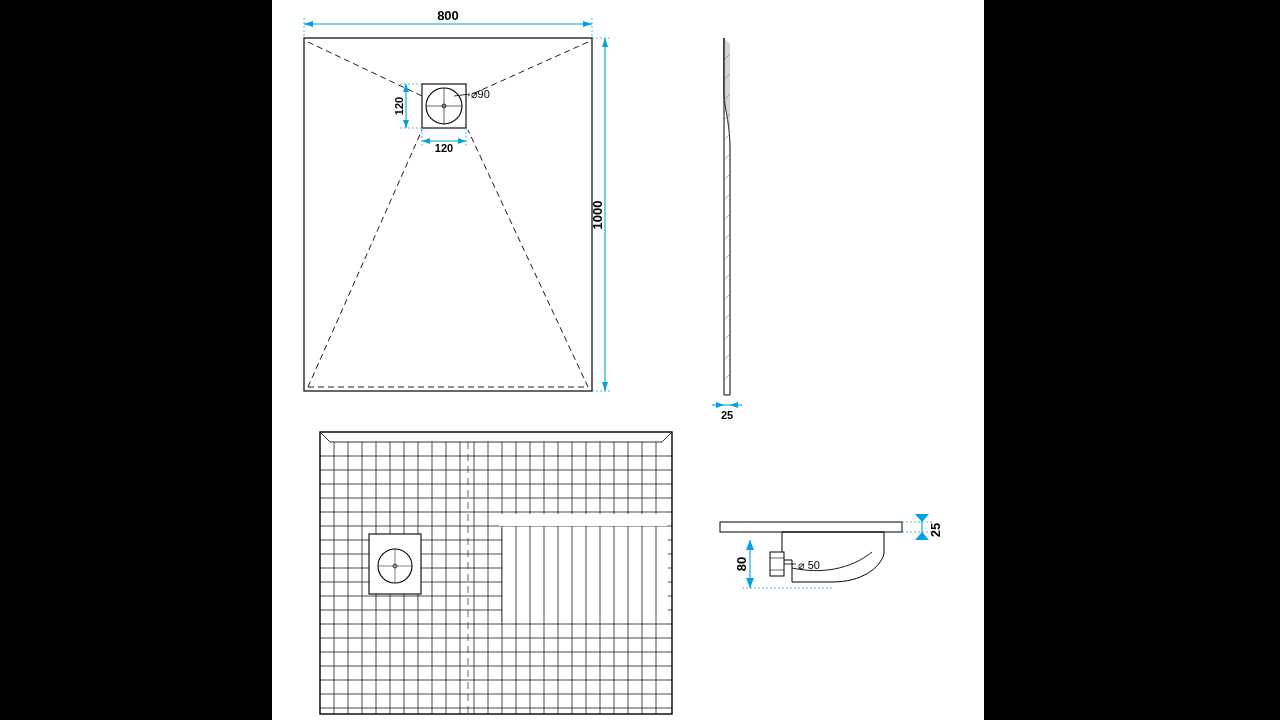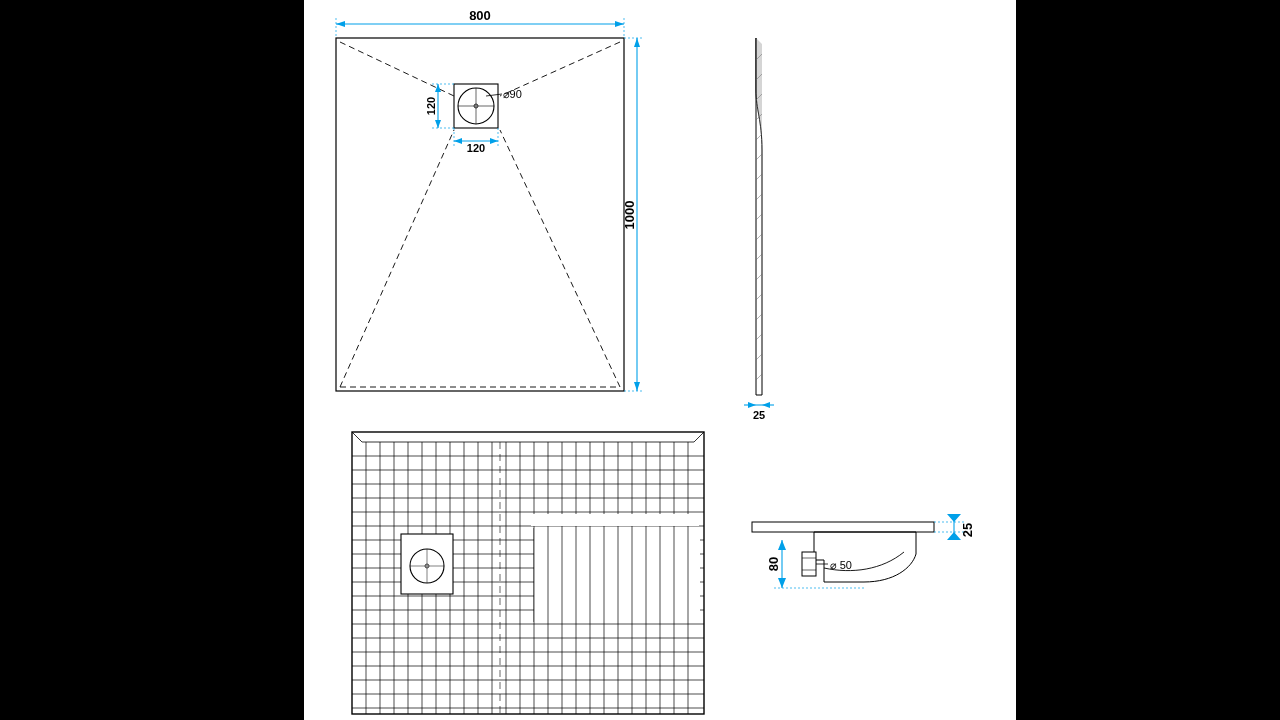--- a/index.html
+++ b/index.html
@@ -10,21 +10,21 @@
   #stage {
     position: relative;
     width: 1280px;
     height: 720px;
     background: #000000;
     overflow: hidden;
     font-family: "Liberation Sans", sans-serif;
   }
   #sheet {
     position: absolute;
-    left: 304px;
+    left: 272px;
     top: 0px;
     width: 712px;
     height: 720px;
     background: #ffffff;
   }
   svg.drawing {
     position: absolute;
     left: 0;
     top: 0;
     width: 712px;

